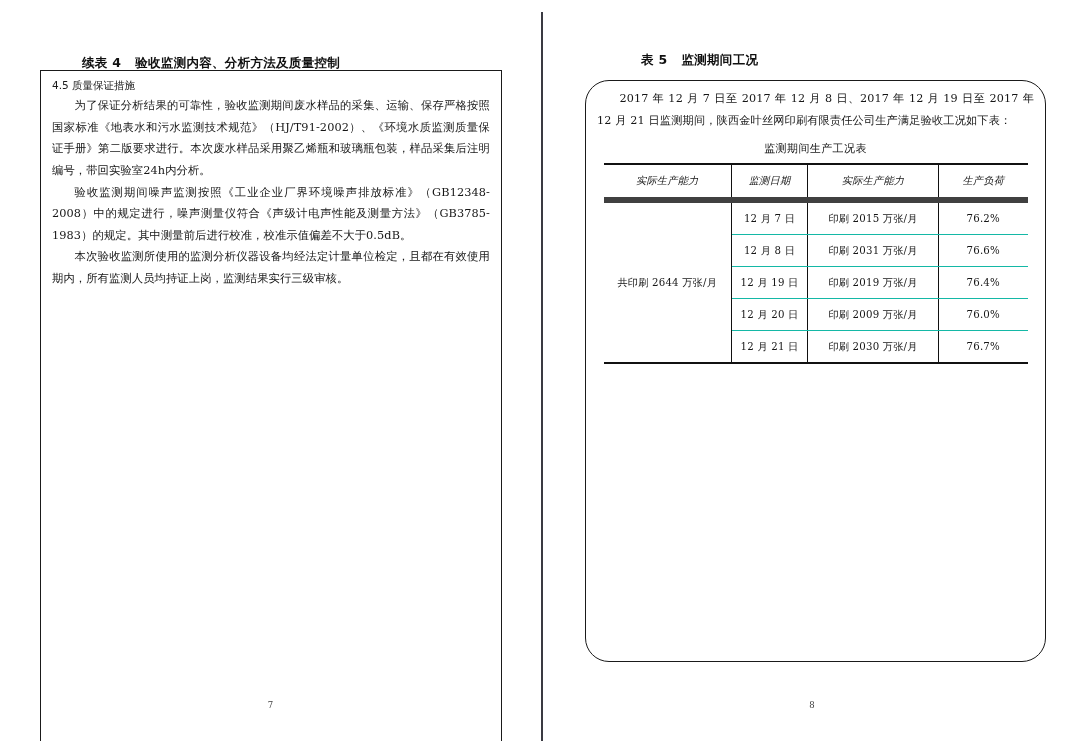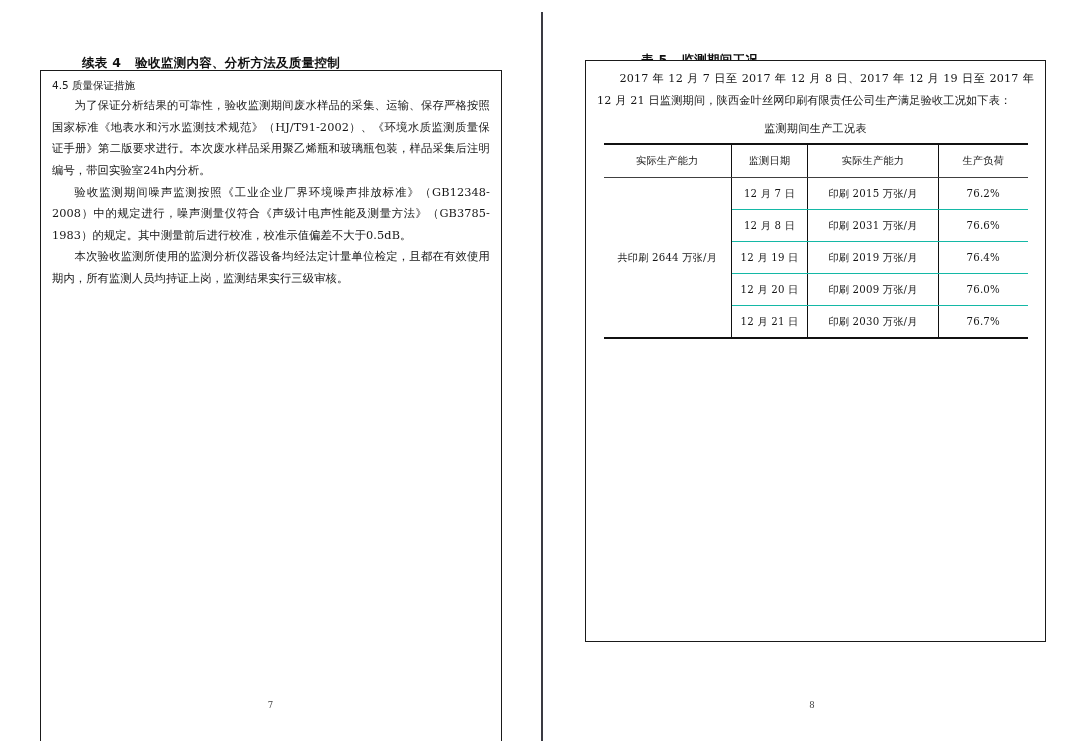--- a/index.html
+++ b/index.html
@@ -114,21 +114,22 @@
     color: #161616;
     text-align: center;
     vertical-align: middle;
     padding: 0;
     letter-spacing: .2px;
     font-weight: normal;
   }
   table.gk thead th {
     height: 32px;
     border-top: 2.1px solid #111;
-    border-bottom: 1px solid #404040;
+    border-bottom: 6px solid #404040;
+    font-style: italic;
   }
   table.gk tbody td {
     height: 31px;
     border-bottom: 1px solid #14b8a6;
   }
   table.gk tbody tr:last-child td {
     border-bottom: 2.1px solid #111;
   }
   
   table.gk th.vr, table.gk td.vr { border-left: 1px solid #111; }
@@ -179,21 +180,21 @@
 
     <div class="folio" style="top:688px;">7</div>
   </div>
 
   <div class="page page-right">
 
     <div class="page-heading" style="left:100px; top:40px;">
       <span class="hd-num">表 5</span><span>监测期间工况</span>
     </div>
 
-    <div class="frame" style="left:44px; top:48px; width:461px; height:582px;">
+    <div class="frame" style="left:44px; top:68px; width:461px; height:582px;border-radius:24px;">
       <div class="frame-inner">
 
         <p class="para-r">2017 年 12 月 7 日至 2017 年 12 月 8 日、2017 年 12 月 19 日至 2017 年 12 月 21 日监测期间，陕西金叶丝网印刷有限责任公司生产满足验收工况如下表：</p>
 
         <div class="table-caption">监测期间生产工况表</div>
 
         <table class="gk">
           <colgroup>
             <col class="c1">
               <col class="c2">

